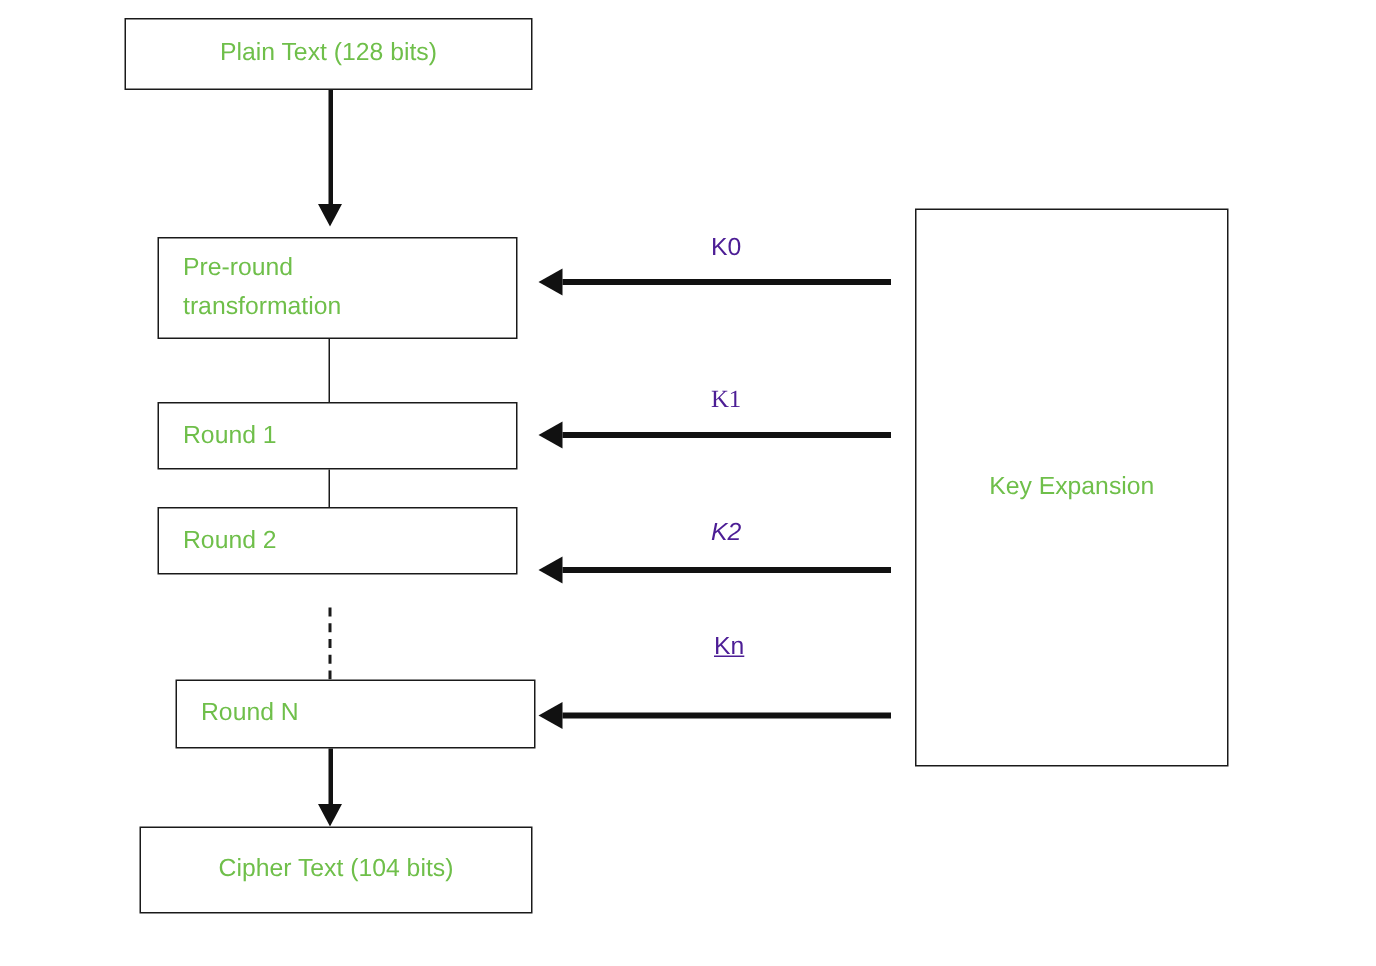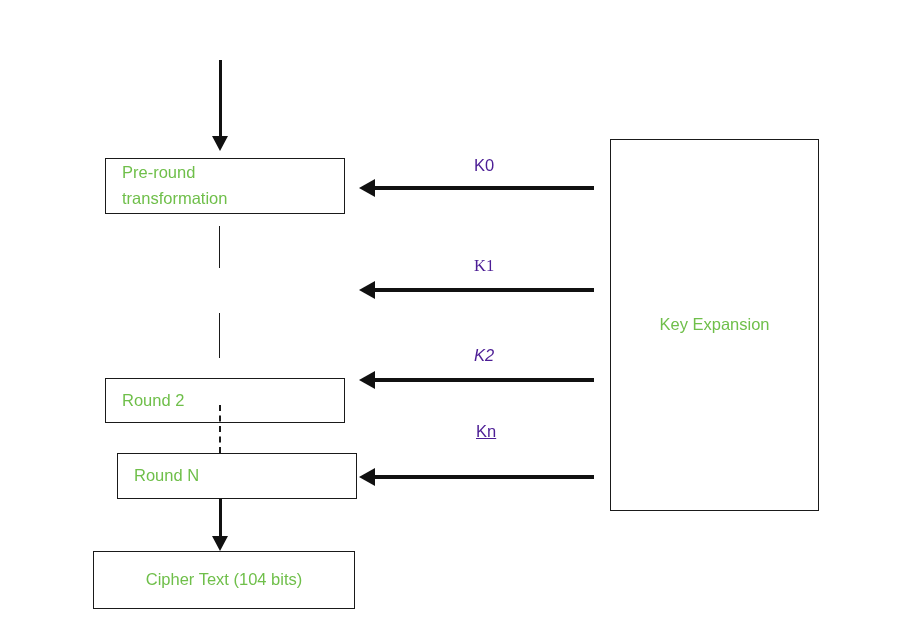--- a/index.html
+++ b/index.html
@@ -83,35 +83,41 @@
     border-top: 9px solid transparent;
     border-bottom: 9px solid transparent;
     border-right: 16px solid #111111;
   }
 </style>
 </head>
 <body>
 
 <div id="canvas">
 
+  <div class="node center-text" style="left:83px; top:12px; width:272px; height:48px;">
+    <span class="line">Plain Text (128 bits)</span>
+  </div>
 
   <div class="varrow-shaft" style="left:219px; top:60px; height:80px;"></div>
   <div class="varrow-head" style="left:212px; top:136px;"></div>
 
-  <div class="node left-text" style="left:105px; top:158px; width:240px; height:56px;justify-content:center;">
+  <div class="node left-text" style="left:105px; top:158px; width:240px; height:68px;justify-content:center;">
     <span class="line">Pre-round</span>
     <span class="line">transformation</span>
   </div>
 
   <div class="vline" style="left:219px; top:226px; height:42px;"></div>
 
+  <div class="node left-text" style="left:105px; top:268px; width:240px; height:45px;">
+    <span class="line">Round 1</span>
+  </div>
 
   <div class="vline" style="left:219px; top:313px; height:45px;"></div>
 
-  <div class="node left-text" style="left:105px; top:378px; width:240px; height:45px;">
+  <div class="node left-text" style="left:105px; top:338px; width:240px; height:45px;">
     <span class="line">Round 2</span>
   </div>
 
   <div class="vdash" style="left:219px; top:405px; height:48px;"></div>
 
   <div class="node left-text" style="left:105px; top:453px; width:240px; height:46px;margin-left:12px;">
     <span class="line">Round N</span>
   </div>
 
   <div class="varrow-shaft" style="left:219px; top:499px; height:42px;"></div>

